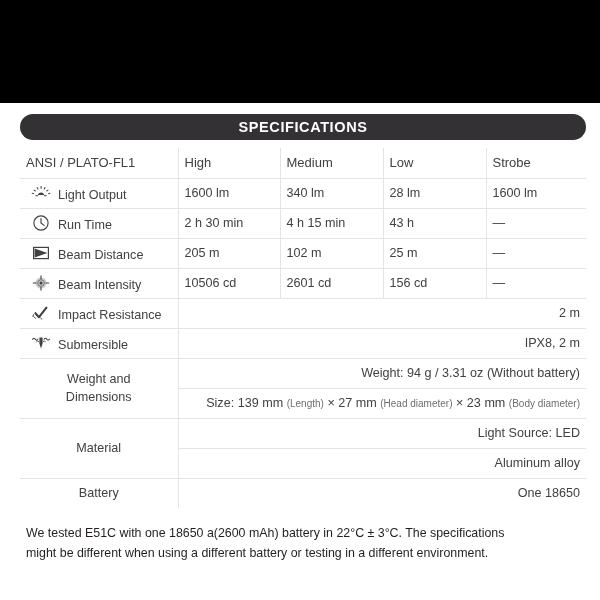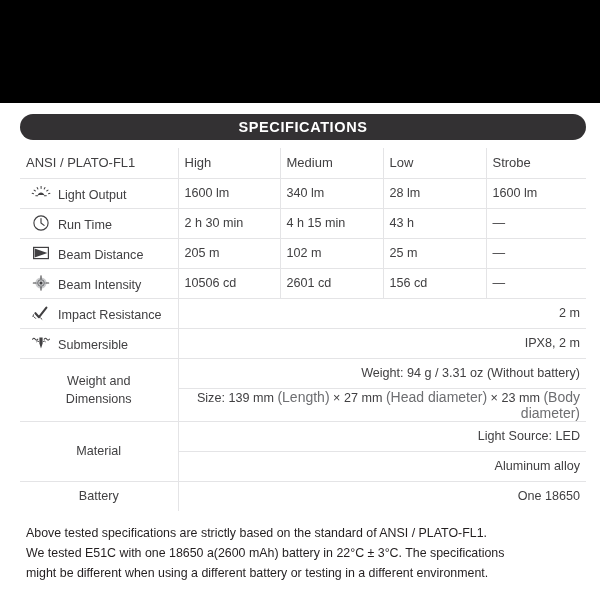--- a/index.html
+++ b/index.html
@@ -93,21 +93,21 @@
     height: 18px;
     display: inline-flex;
     align-items: center;
     justify-content: center;
   }
   .icon svg { display: block; }
 
   .dash { color: #6d6e71; font-size: 13px; }
 
   .pad-left { padding-left: 12px; }
-  .small-note { font-size: 14px; color: #6d6e71; }
+  .small-note { font-size: 10px; color: #6d6e71; }
 
   .merge-label {
     text-align: center;
     color: #414042;
     font-size: 12.6px;
     line-height: 18px;
     margin-top: 48px;
   }
   
   .footnote {
@@ -308,19 +308,18 @@
 
         <tr class="no-rule">
           <td class="merge-label">Battery</td>
           <td class="left vline pad-left" colspan="4">One 18650</td>
         </tr>
 
       </tbody>
     </table>
 
     <div class="footnote">
-      <div>Above tested specifications are strictly based on the standard of ANSI / PLATO-FL1.</div>
       <div>We tested E51C with one 18650 a(2600 mAh) battery in 22°C ± 3°C. The specifications</div>
       <div>might be different  when using a different battery or testing in a different environment.</div>
     </div>
 
   </div>
 </div>
 
 </body></html>

